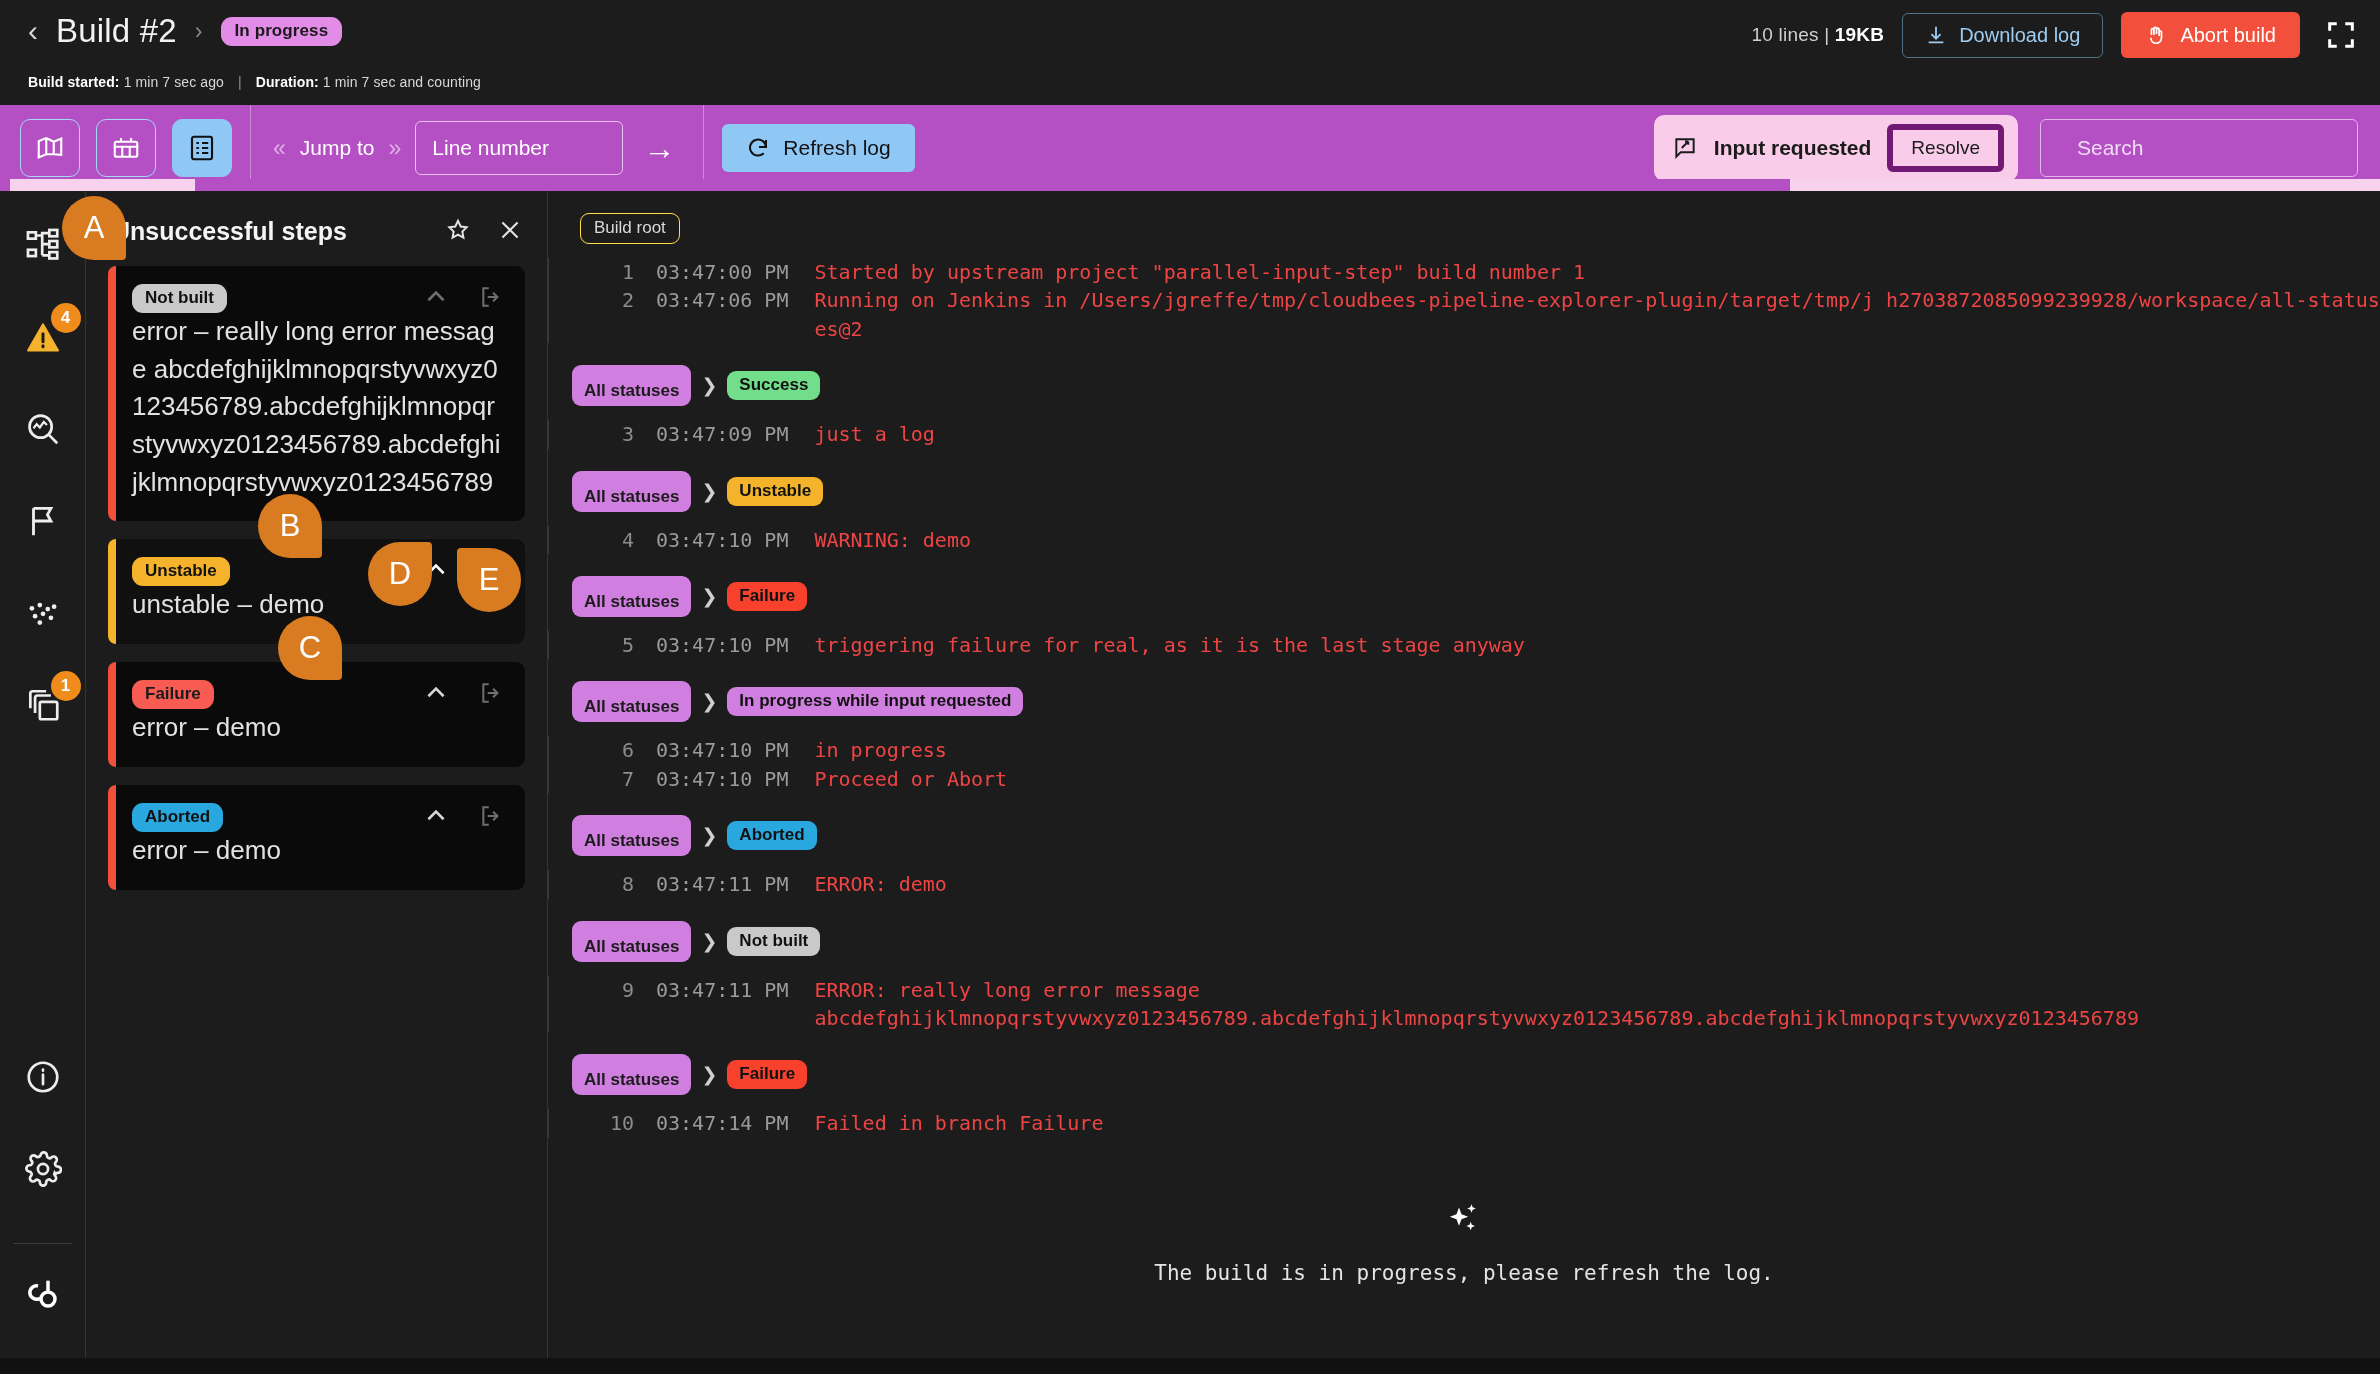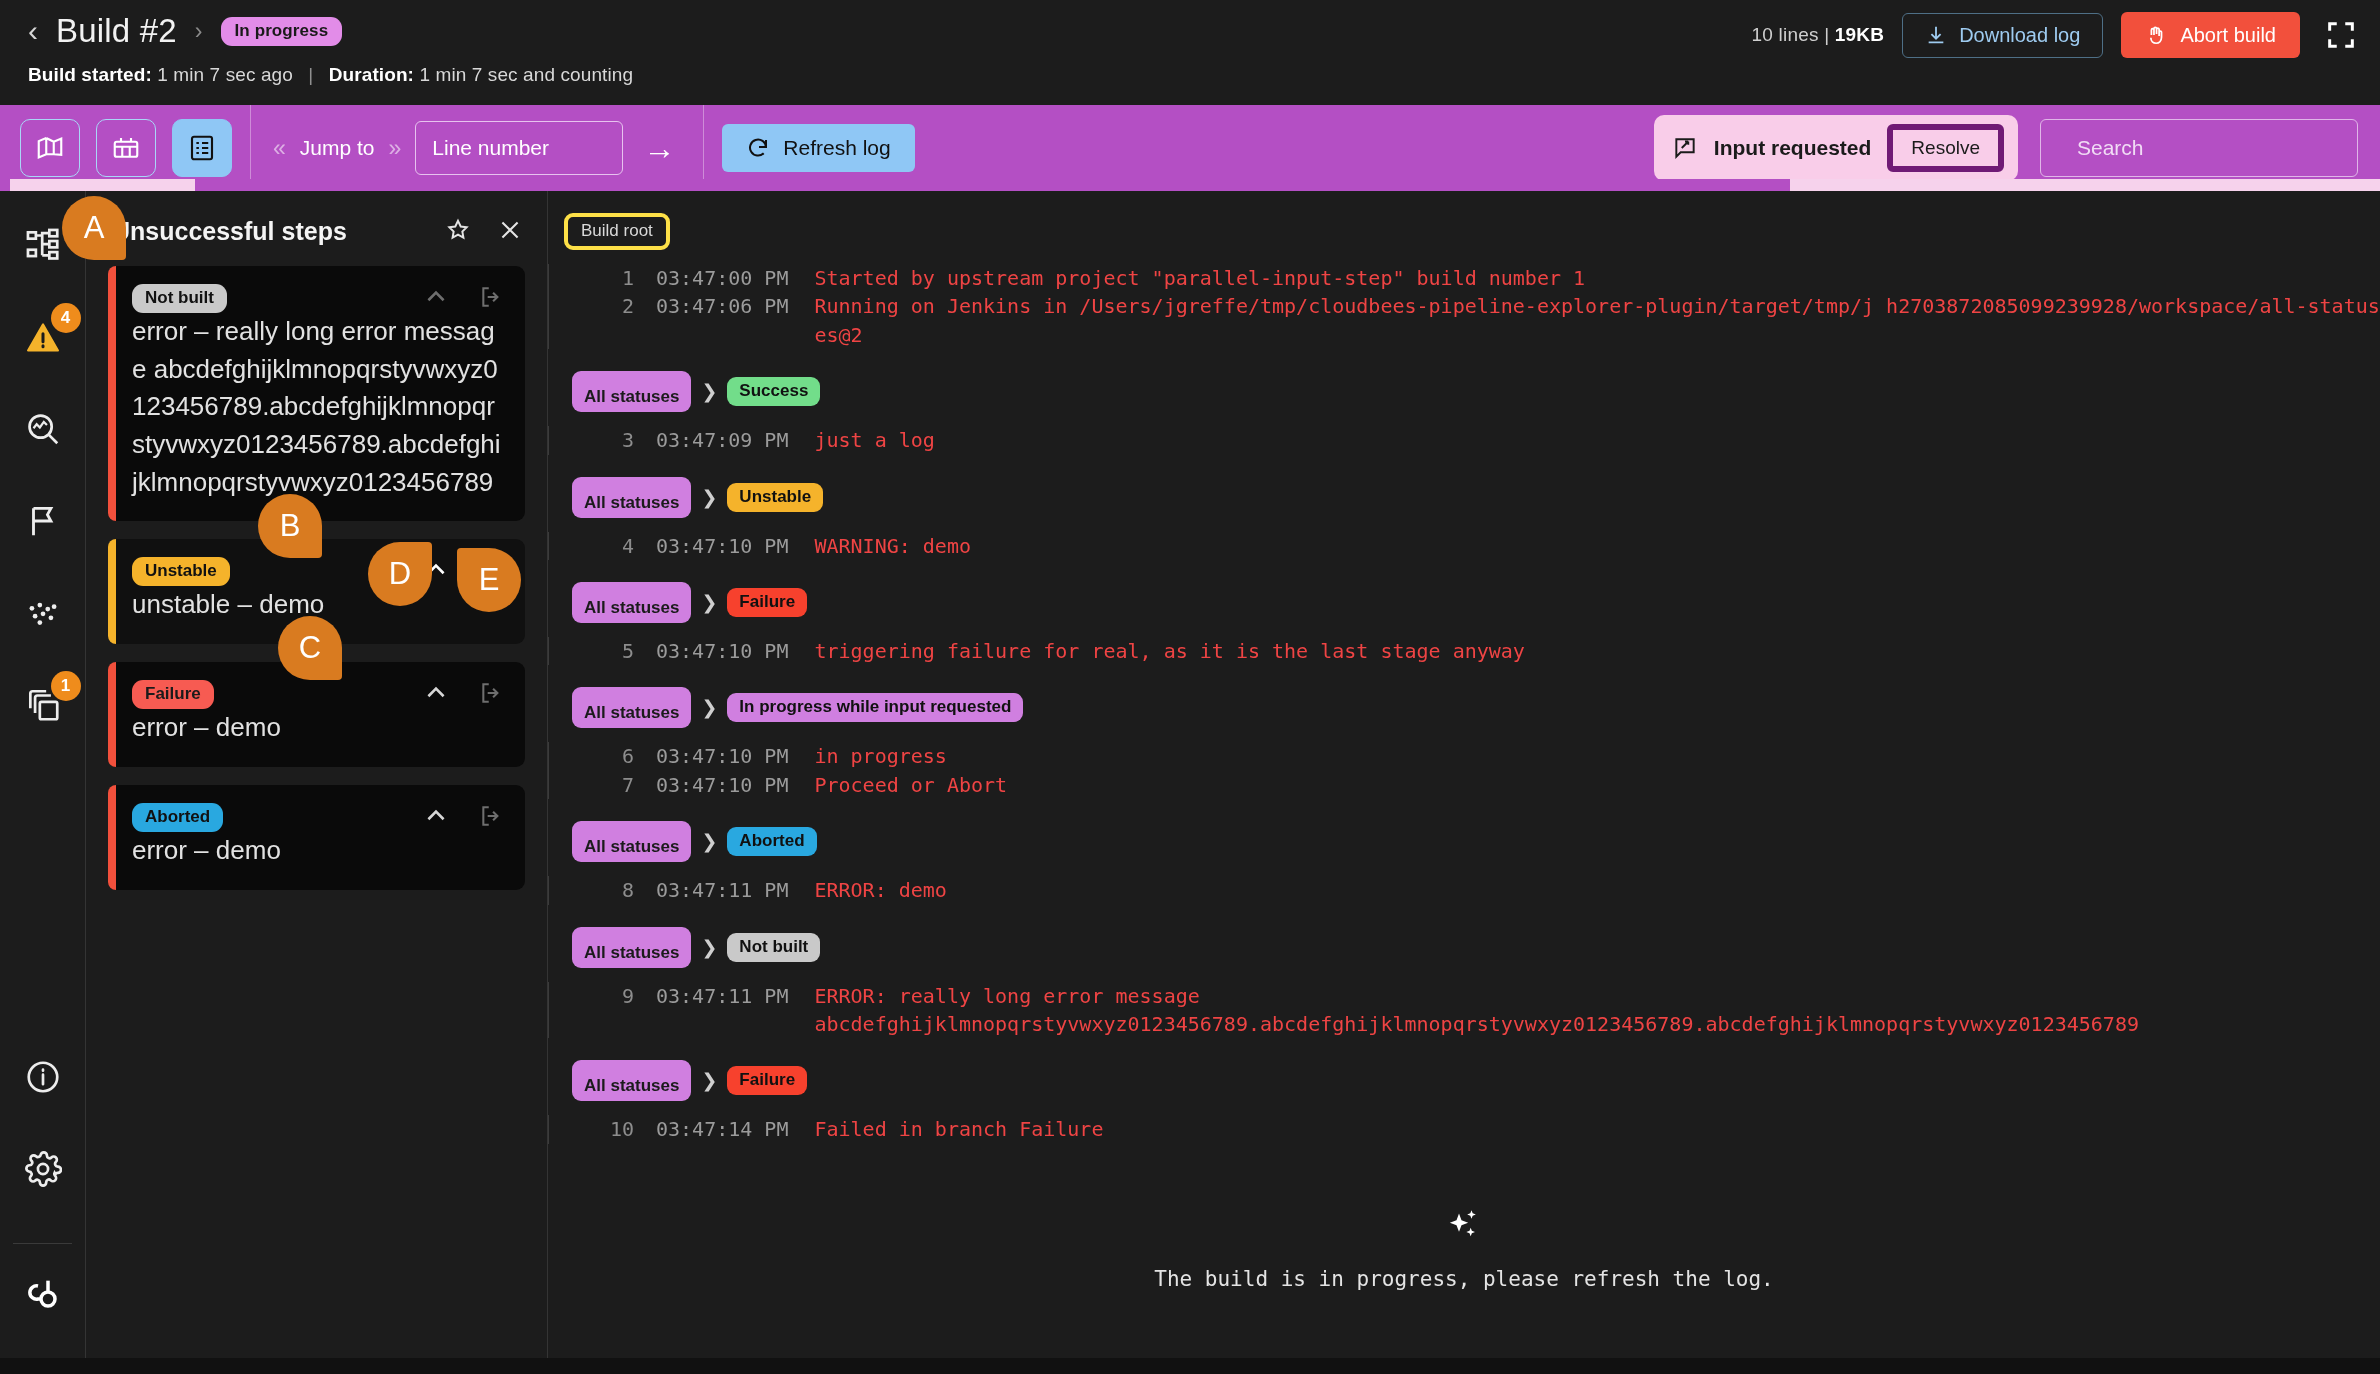--- a/index.html
+++ b/index.html
@@ -32,21 +32,21 @@
     display: flex; align-items: center; gap: 12px;
     border: 1px solid #4e6f86; border-radius: 6px; padding: 10px 22px;
     color: #9ecbf0; font-size: 20px; background: transparent; cursor: pointer;
   }
   .btn-danger {
     display: flex; align-items: center; gap: 13px;
     background: #f2503c; border: none; border-radius: 6px; padding: 11px 24px;
     color: #fff; font-size: 20px; cursor: pointer;
   }
   .expand-ico { color: #fff; width: 34px; height: 34px; cursor: pointer; margin-left: 6px; }
-  .hdr-row2 { font-size: 19px; color: #d8d8d8; letter-spacing: .1px; margin-top: 2px; }
+  .hdr-row2 { font-size: 14px; color: #d8d8d8; letter-spacing: .1px; margin-top: 12px; }
   .hdr-row2 b { color: #fff; font-weight: 700; }
   .hdr-row2 .sep { color: #8f8f8f; margin: 0 10px; }
 
   
   .toolbar {
     flex: 0 0 86px; background: #b44fc4; display: flex; align-items: center;
     position: relative; padding-left: 12px;
   }
   .tb-group { display: flex; align-items: center; gap: 16px; padding: 0 18px 0 8px; height: 100%; }
   .tb-divider { width: 1px; height: 100%; background: rgba(255,255,255,.35); }
@@ -127,22 +127,22 @@
   .card-top { display: flex; align-items: center; }
   .status-pill { border-radius: 11px; padding: 4px 13px 5px; font-size: 17px; font-weight: 700; color: #111; }
   .card-icons { margin-left: auto; display: flex; align-items: center; gap: 30px; color: #6e6e6e; }
   .card-icons.bright { color: #ffffff; }
   .card-icons span { cursor: pointer; line-height: 1; }
   .card-msg { font-size: 26px; line-height: 1.45; color: #e2e2e2; word-break: break-all; }
 
   
   .log { flex: 1; min-width: 0; background: #1c1c1c; position: relative; overflow: hidden; padding: 22px 0 0 0; }
   .build-root {
-    display: inline-block; border: 4px solid #fde047; border-radius: 9px; color: #d9d9d9;
-    font-size: 17px; padding: 4px 13px 5px; margin: 0 0 14px 16px;
+    display: inline-block; border: 1px solid #fde047; border-radius: 9px; color: #d9d9d9;
+    font-size: 17px; padding: 4px 13px 5px; margin: 0 0 14px 32px;
   }
   .crumb-row { display: flex; align-items: center; gap: 10px; margin: 22px 0 14px 24px; }
   .crumb-all { background: #d07fe0; color: #1b1b1b; font-size: 17px; font-weight: 600; border-radius: 9px; padding: 16px 12px 5px; }
   .crumb-arrow { color: #cfcfcf; font-size: 19px; }
   .crumb-status { font-size: 17px; font-weight: 600; border-radius: 9px; padding: 4px 12px 5px; color: #111; }
   .log-line { display: flex; font-family: "DejaVu Sans Mono", monospace; font-size: 20px; line-height: 1.42; position: relative; }
   .log-line .ln { width: 62px; text-align: right; color: #8d8d8d; flex: 0 0 62px; }
   .log-line .ts { color: #9b9b9b; margin-left: 22px; flex: 0 0 auto; white-space: pre; }
   .log-line .msg { color: #ef4444; margin-left: 26px; white-space: pre-wrap; word-break: break-all; }
   .log-block { position: relative; padding-left: 24px; }

